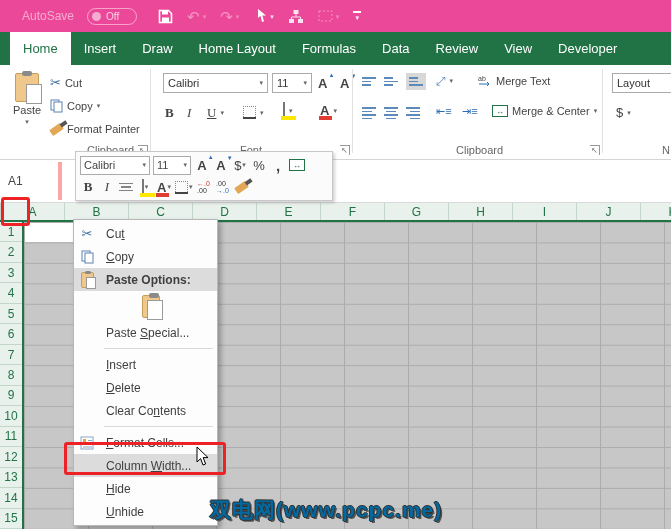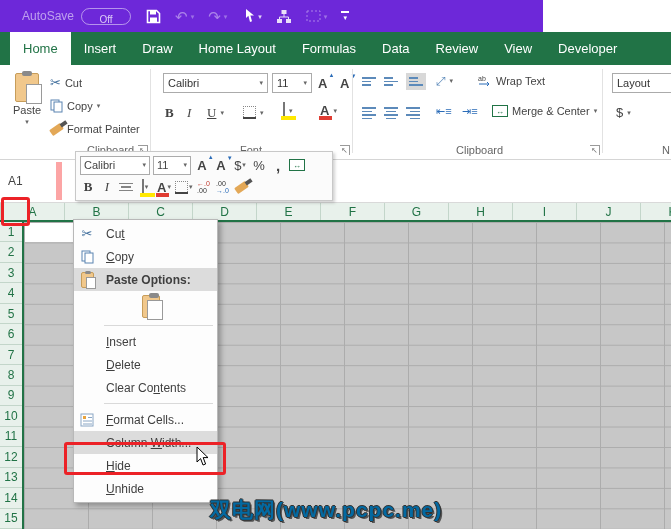--- a/index.html
+++ b/index.html
@@ -1,24 +1,24 @@
 <!DOCTYPE html>
 <html><head>
 <meta charset="utf-8">
 <style>
   * { margin:0; padding:0; box-sizing:border-box; }
   html,body { width:671px; height:529px; overflow:hidden; }
   body { position:relative; font-family:"Liberation Sans", sans-serif; background:#fff; }
 
   
-  #titlebar { position:absolute; left:0; top:0; width:543px; height:32px; background:#6d28d9;
-              display:flex; align-items:center; gap:7px; padding-left:22px; }
+  #titlebar { position:absolute; left:0; top:0; width:671px; height:32px; background:#ec4899;
+              display:flex; align-items:center; gap:13px; padding-left:22px; }
   .ts-label { font-size:12px; color:rgba(255,255,255,.55); }
   .toggle-pill { width:50px; height:17px; border:1px solid rgba(255,255,255,.5); border-radius:9px;
-                 display:flex; align-items:center; gap:5px; padding:0 4px;flex-direction:column; }
+                 display:flex; align-items:center; gap:5px; padding:0 4px; }
   .toggle-dot { width:9px; height:9px; border-radius:50%; background:rgba(255,255,255,.55); }
   .toggle-txt { font-size:10px; color:rgba(255,255,255,.75); }
   .qat { display:flex; align-items:center; gap:14px; margin-left:8px; }
   .qat-btn { display:flex; align-items:center; color:#fff; font-size:15px; line-height:1; }
   .dim { opacity:.42; }
   .qcaret { font-size:7px; color:rgba(255,255,255,.8); margin-left:3px; }
 
   
   #tabrow { position:absolute; left:0; top:32px; width:671px; height:33px; background:#217346;
             display:flex; align-items:stretch; padding-left:10px; }
@@ -66,21 +66,21 @@
   .alignicon.bot i:nth-child(1){width:9px}.alignicon.bot i:nth-child(2){width:9px}.alignicon.bot i:nth-child(3){width:14px}
   .alignicon.left i{margin-left:0}.alignicon.left i:nth-child(odd){width:14px}.alignicon.left i:nth-child(even){width:10px}
   .alignicon.center i{margin:2px auto}.alignicon.center i:nth-child(odd){width:14px}.alignicon.center i:nth-child(even){width:10px}
   .alignicon.right i{margin-left:auto}.alignicon.right i:nth-child(odd){width:14px}.alignicon.right i:nth-child(even){width:10px}
   .sel { background:#d8d8d8; }
   .icon-cell { width:16px; height:12px; border:1px solid #217346; display:flex; align-items:center; justify-content:center;
                font-size:8px; color:#217346; background:#fff; }
 
   
   #formulabar { position:absolute; left:0; top:160px; width:671px; height:43px; background:#fff; border-bottom:1px solid #d9d9d9; }
-  #namebox { position:absolute; left:0; top:2px; width:62px; height:38px; border-right:6px solid #fca5a5;
+  #namebox { position:absolute; left:0; top:2px; width:62px; height:38px; border-right:4px solid #fca5a5;
              display:flex; align-items:center; padding-left:8px; font-size:12px; color:#444; background:#fff; }
 
   
   #minibar { position:absolute; left:75px; top:151px; width:258px; height:50px; background:#fbfbfb;
              border:1px solid #c8c8c8; box-shadow:2px 2px 3px rgba(0,0,0,.18); z-index:30; padding:2px 4px; font-size:11px; color:#444; }
   .mrow { display:flex; align-items:center; height:22px; gap:3px; }
   .mcombo { background:#fff; border:1px solid #ababab; height:19px; display:flex; align-items:center;
             justify-content:space-between; padding:0 3px; }
   .mbtn { display:flex; align-items:center; justify-content:center; min-width:16px; height:19px; gap:1px; }
   .dd2 { display:flex; flex-direction:column; font-size:7px; line-height:7px; color:#333; }
@@ -272,21 +272,21 @@
     </div>
   <div class="rbtn" style="left:436px; top:9px;">
       <span style="font-size:12px;color:#5c8aba;">⤢</span>
       <span class="caret">▾</span>
     </div>
   <div class="rbtn" style="left:478px; top:9px;">
     <svg width="14" height="13" viewBox="0 0 14 13">
         <text x="0" y="7" font-size="7" fill="#444">ab</text>
         <path d="M1,10 h10 m0,0 l-2,-2 m2,2 l-2,2" stroke="#2b6cb8" fill="none"></path>
       </svg>
-    <span>Wrap Text</span>
+    <span>Merge Text</span>
   </div>
   <div class="rbtn" style="left:362px; top:40px;">
       <span class="alignicon left">
         <i></i>
         <i></i>
         <i></i>
         <i></i>
       </span>
     </div>
   <div class="rbtn" style="left:384px; top:40px;">
@@ -456,20 +456,24 @@
     </div>
     <div class="mitem hl bold">
       <span class="ic">
         <span class="clipboard small"></span>
       </span>
       <span class="lbl">Paste Options:</span>
     </div>
     <div class="paste-row">
       <span class="clipboard" style="width: 18px; height: 23px;"></span>
     </div>
+    <div class="mitem">
+      <span class="ic"></span>
+      <span class="lbl">Paste <u>S</u>pecial...</span>
+    </div>
     <div class="msep"></div>
     <div class="mitem">
       <span class="ic"></span>
       <span class="lbl"><u>I</u>nsert</span>
     </div>
     <div class="mitem">
       <span class="ic"></span>
       <span class="lbl"><u>D</u>elete</span>
     </div>
     <div class="mitem">

